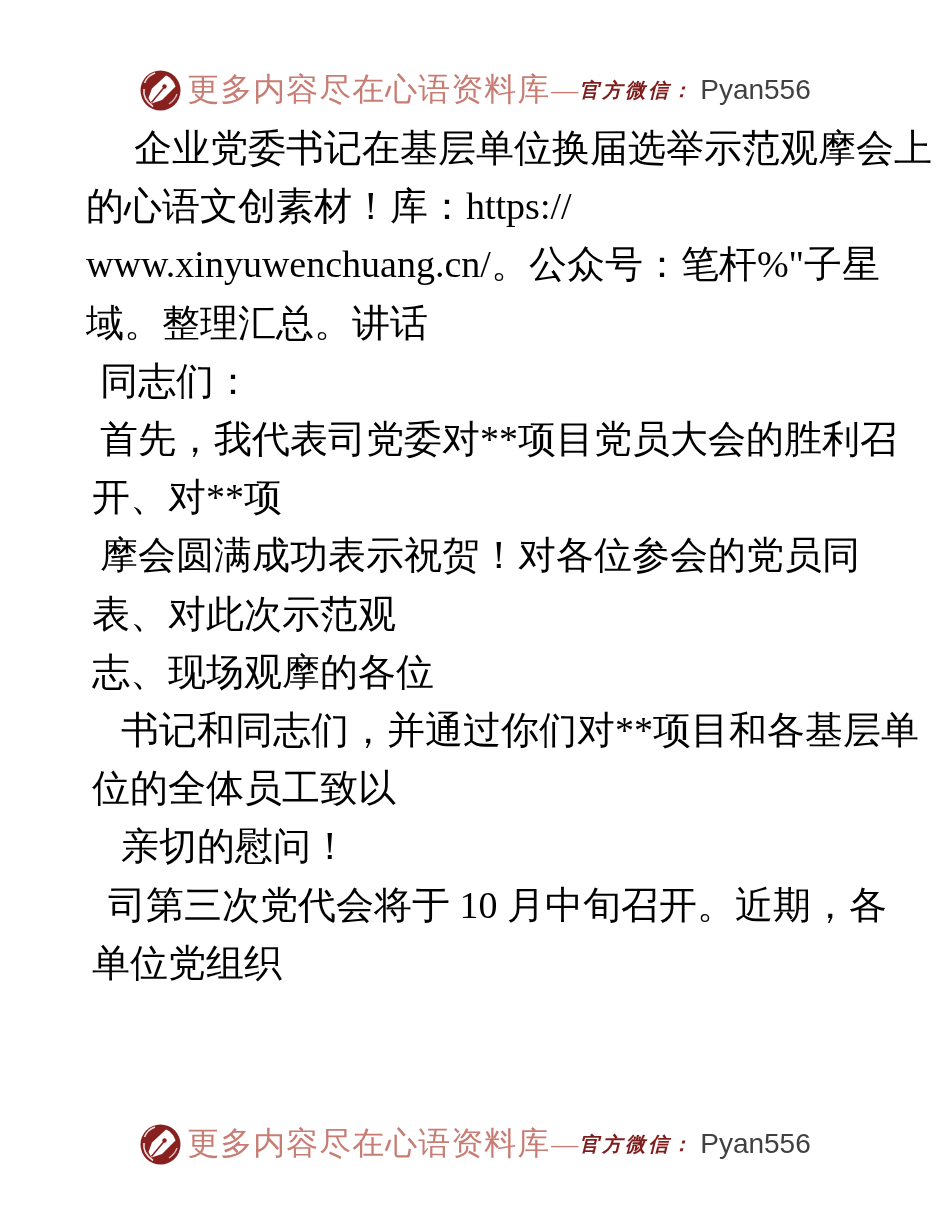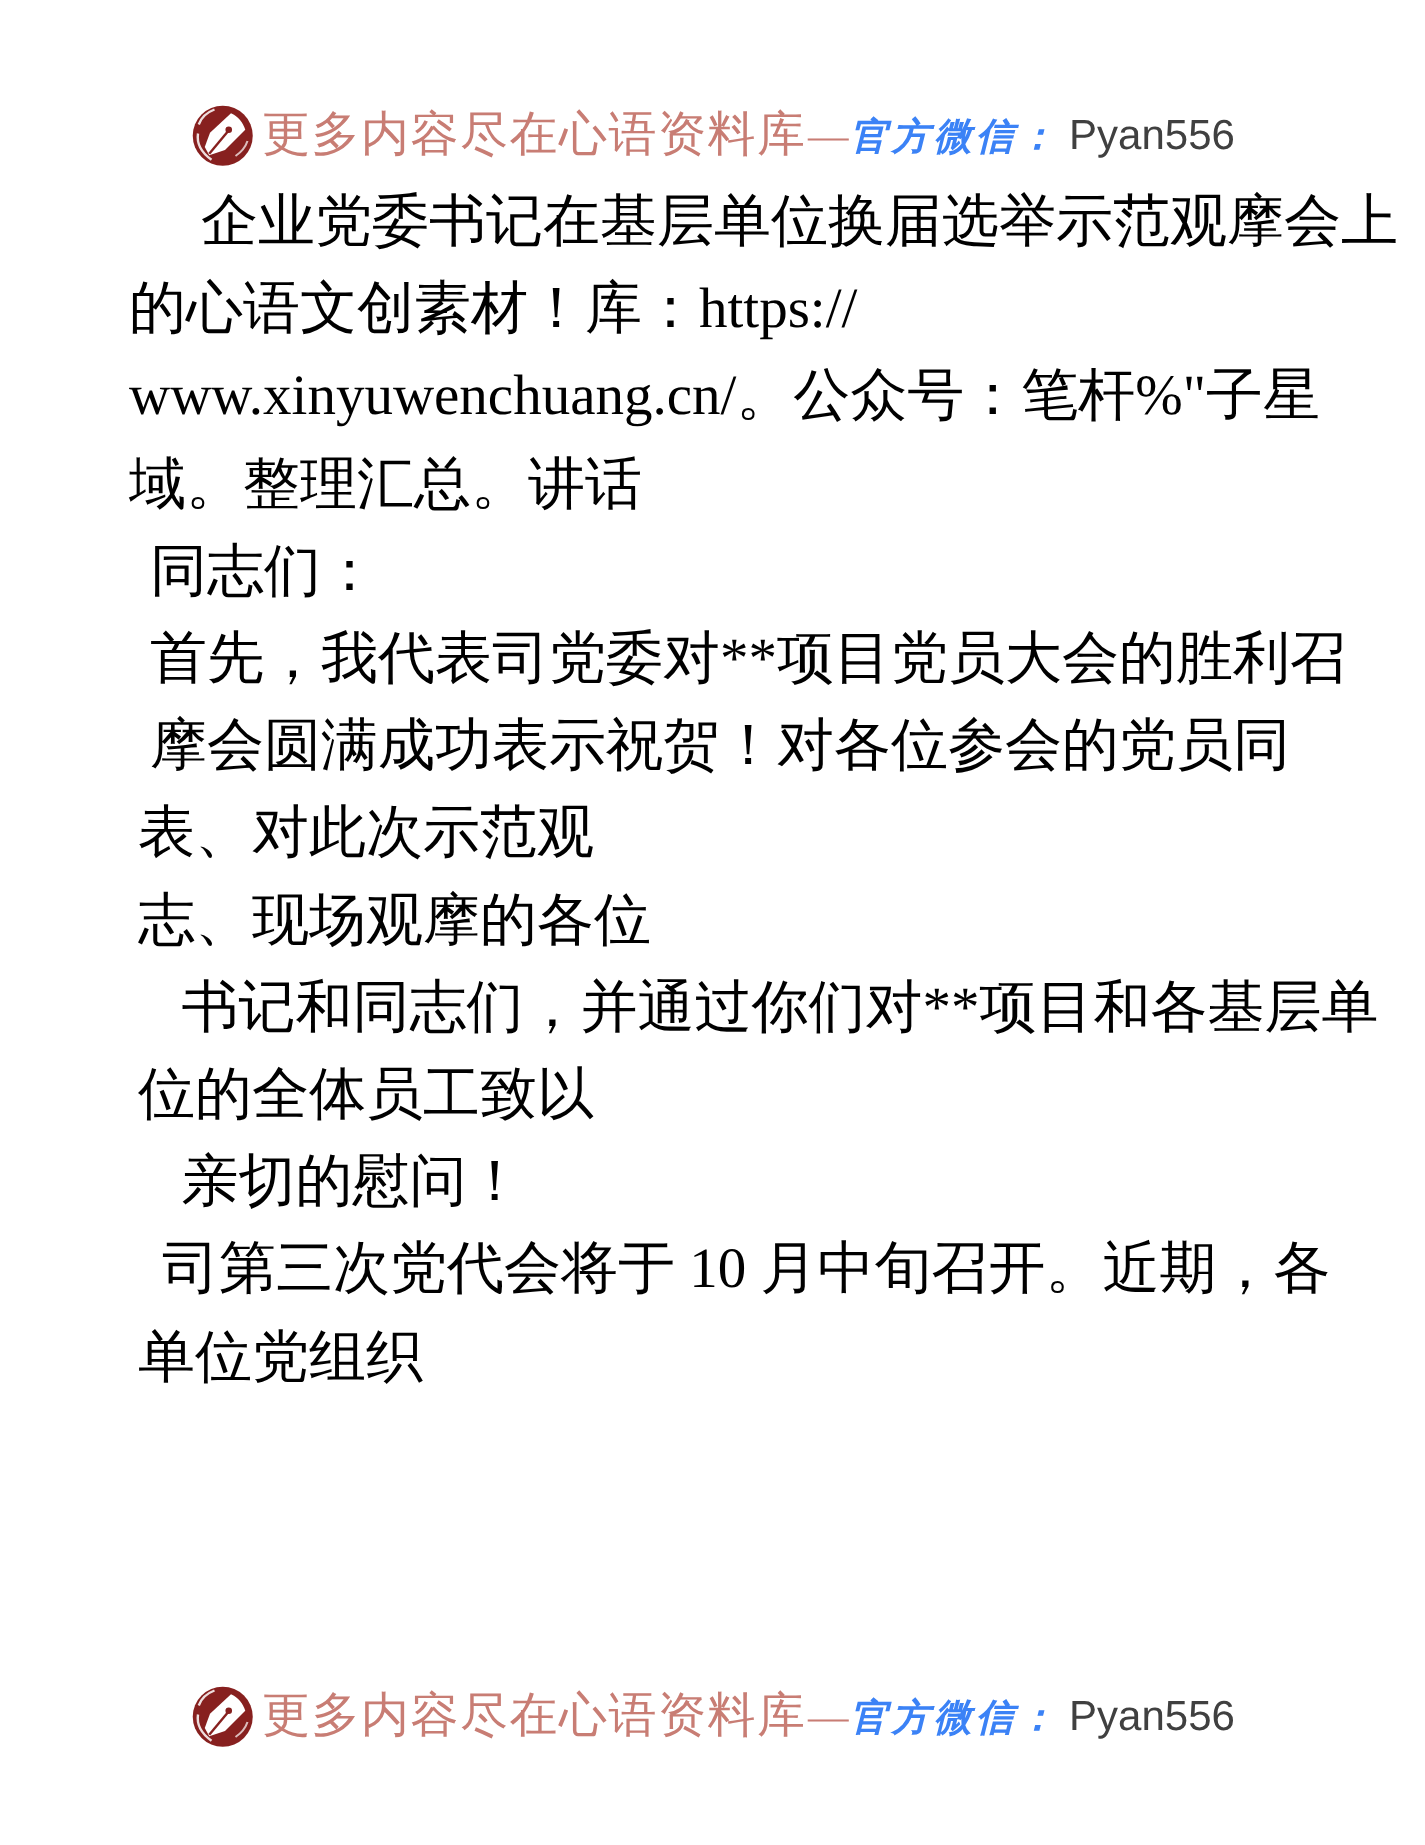--- a/index.html
+++ b/index.html
@@ -18,21 +18,21 @@
   .banner-top{top:66px;}
   .banner-bottom{top:1120px;}
   .logo{width:43px;height:43px;display:inline-block;margin-right:5px;flex:0 0 auto;}
   .logo svg{display:block;}
   .brand{
     font-size:32px;color:#c87d74;letter-spacing:1px;
     font-family:"Liberation Serif","DejaVu Serif",serif;
   }
   .dash{font-size:27px;color:#c87d74;margin:0 1px;}
   .wx-label{
-    font-size:25px;color:#3b82f6;font-style:italic;font-weight:bold;
+    font-size:20px;color:#7f1d1d;font-style:italic;font-weight:bold;
     letter-spacing:3px;
     font-family:"DejaVu Serif","Liberation Serif",serif;
     text-align:right;
   }
   .wx-id{
     font-size:28px;color:#404040;margin-left:6px;
     font-family:"Liberation Sans","DejaVu Sans",sans-serif;
   }
   .doc-body{
     position:absolute;top:119px;left:86px;right:88px;
@@ -72,20 +72,21 @@
       <span class="wx-id">Pyan556</span>
   </div>
 
   <div class="doc-body">
     <div class="ln ind-t">企业党委书记在基层单位换届选举示范观摩会上</div>
     <div class="ln ind-0">的心语文创素材！库：https://</div>
     <div class="ln ind-0">www.xinyuwenchuang.cn/。公众号：笔杆%"子星</div>
     <div class="ln ind-0">域。整理汇总。讲话</div>
     <div class="ln ind-p">同志们：</div>
     <div class="ln ind-p">首先，我代表司党委对**项目党员大会的胜利召</div>
+    <div class="ln ind-s">开、对**项</div>
     <div class="ln ind-p">摩会圆满成功表示祝贺！对各位参会的党员同</div>
     <div class="ln ind-s">表、对此次示范观</div>
     <div class="ln ind-s">志、现场观摩的各位</div>
     <div class="ln ind-q">书记和同志们，并通过你们对**项目和各基层单</div>
     <div class="ln ind-s">位的全体员工致以</div>
     <div class="ln ind-q">亲切的慰问！</div>
     <div class="ln ind-r">司第三次党代会将于 10 月中旬召开。近期，各</div>
     <div class="ln ind-s">单位党组织</div>
   </div>
 

